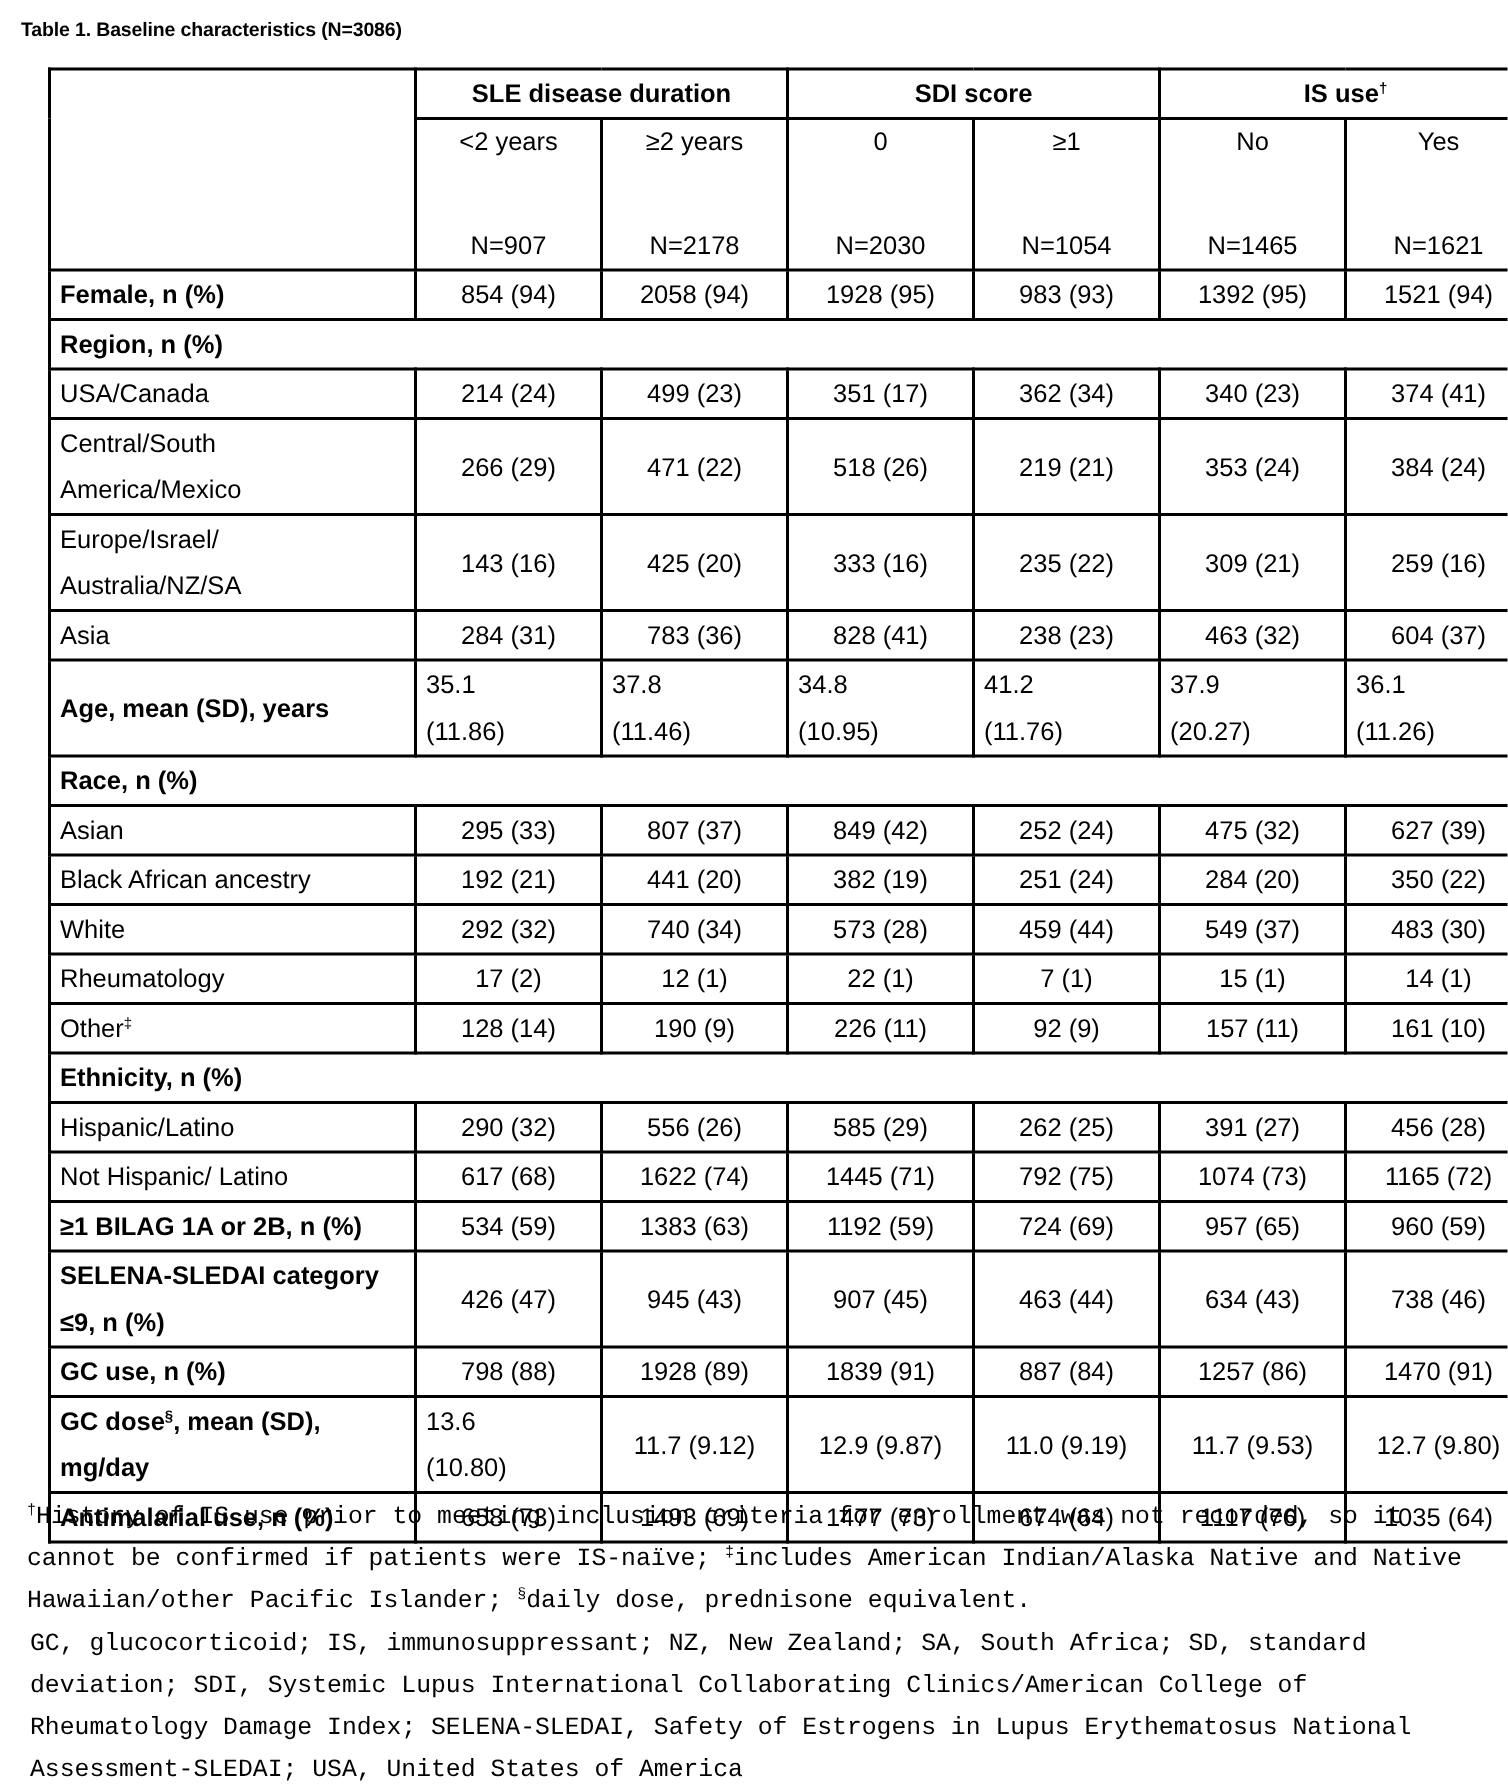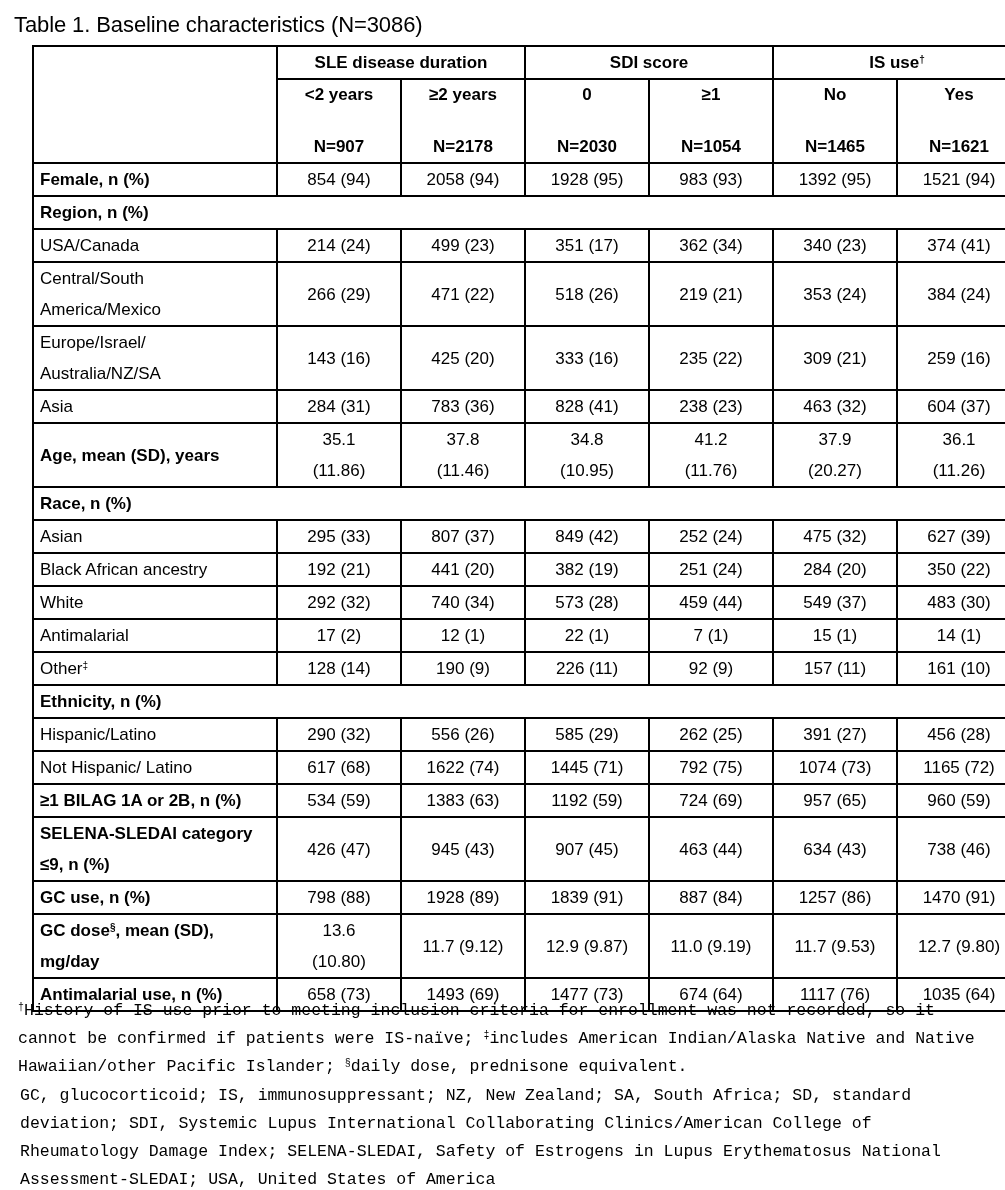--- a/index.html
+++ b/index.html
@@ -1,31 +1,31 @@
 <!DOCTYPE html>
 <html><head>
 <meta charset="utf-8">
 <style>
   html, body { margin: 0; padding: 0; background: #ffffff; }
   body { width: 1005px; height: 1190px; position: relative; overflow: hidden;
          font-family: "Liberation Sans", sans-serif; color: #000; }
-  .title { position: absolute; left: 14px; top: 12px; font-size: 22px; font-weight: normal; letter-spacing: -0.1px; text-align: center; }
+  .title { position: absolute; left: 14px; top: 12px; font-size: 13px; font-weight: bold; letter-spacing: -0.1px; text-align: center; }
   table.t { position: absolute; left: 32px; top: 45px; border-collapse: collapse; table-layout: fixed; width: 987px; font-size: 17px; }
   table.t td { border: 2px solid #000; padding: 0 6px; vertical-align: middle; line-height: 31px; }
   table.t col.c0 { width: 244px; }
   table.t col.cn { width: 124px; }
   td.num { text-align: center; white-space: nowrap; }
-  td.num.left { text-align: center; line-height: 31px; }
+  td.num.left { text-align: left; line-height: 31px; }
   td.lbl { font-weight: bold; }
   td.sub { padding-left: 22px; }
   td.sub2 { padding-left: 26px; }
   td.grp { text-align: center; font-weight: bold; height: 29px; }
-  td.hd { text-align: center; font-weight: bold; vertical-align: top; padding-top: 4px; line-height: 48px; }
+  td.hd { text-align: center; font-weight: normal; vertical-align: top; padding-top: 4px; line-height: 48px; }
   td.hd div { line-height: 30px; }
-  td.hd .nn { margin-top: 22px; text-align: center; }
+  td.hd .nn { margin-top: 39px; text-align: center; }
   tr.h1 td { height: 29px; }
   tr.r1 td { height: 29px; }
   tr.r2 td { height: 58px; line-height: 31px; }
   sup { font-size: 10px; vertical-align: top; position: relative; top: -3px; }
   .foot { position: absolute; left: 18px; width: 975px; font-size: 16.5px; line-height: 28px; font-family: Liberation Mono, monospace; }
   .foot1 { top: 997px; }
   .foot2 { top: 1082px; left: 20px; }
 </style>
 </head>
 <body>
@@ -181,21 +181,21 @@
   <tr class="r1">
     <td class="sub2">White</td>
   <td class="num">292 (32)</td>
         <td class="num">740 (34)</td>
         <td class="num">573 (28)</td>
         <td class="num">459 (44)</td>
         <td class="num">549 (37)</td>
         <td class="num">483 (30)</td>
       </tr>
   <tr class="r1">
-    <td class="sub2">Antimalarial</td>
+    <td class="sub2">Rheumatology</td>
   <td class="num">17 (2)</td>
         <td class="num">12 (1)</td>
         <td class="num">22 (1)</td>
         <td class="num">7 (1)</td>
         <td class="num">15 (1)</td>
         <td class="num">14 (1)</td>
       </tr>
   <tr class="r1">
     <td class="sub2"><span>Other</span><sup>‡</sup></td>
   <td class="num">128 (14)</td>

